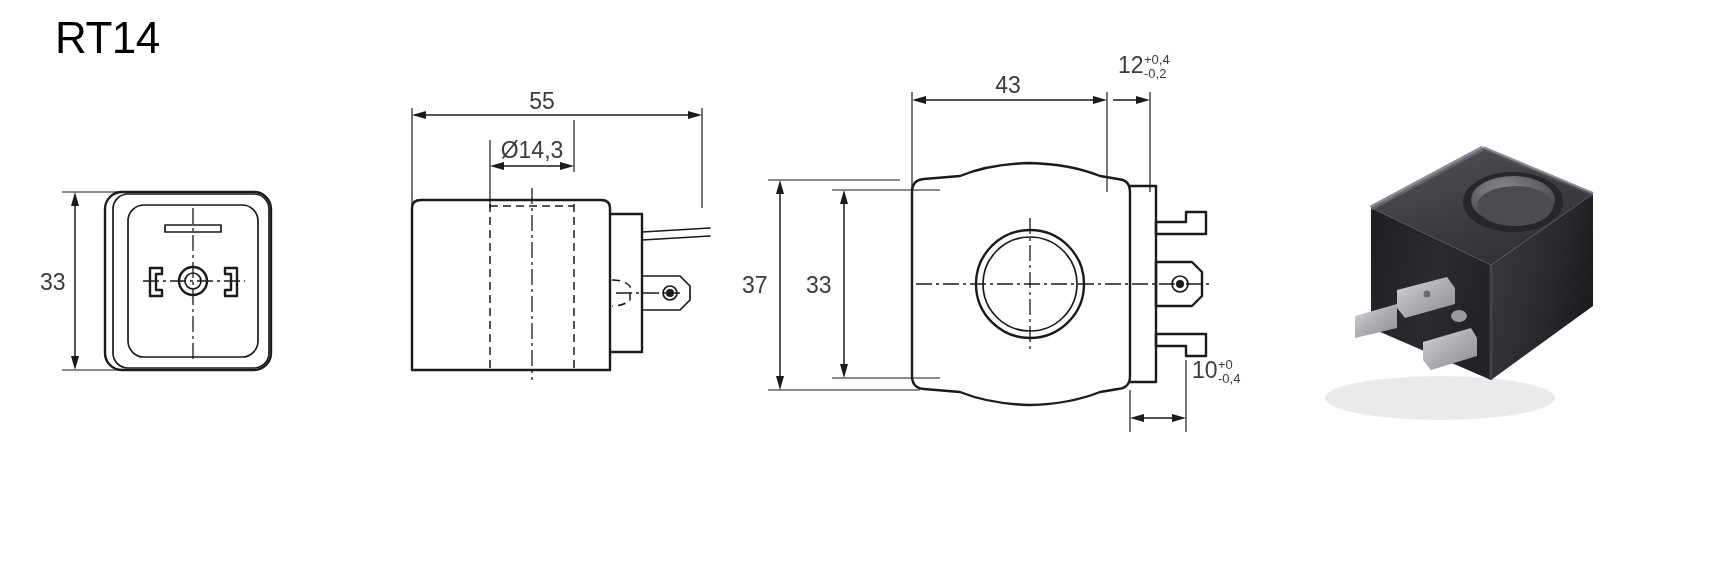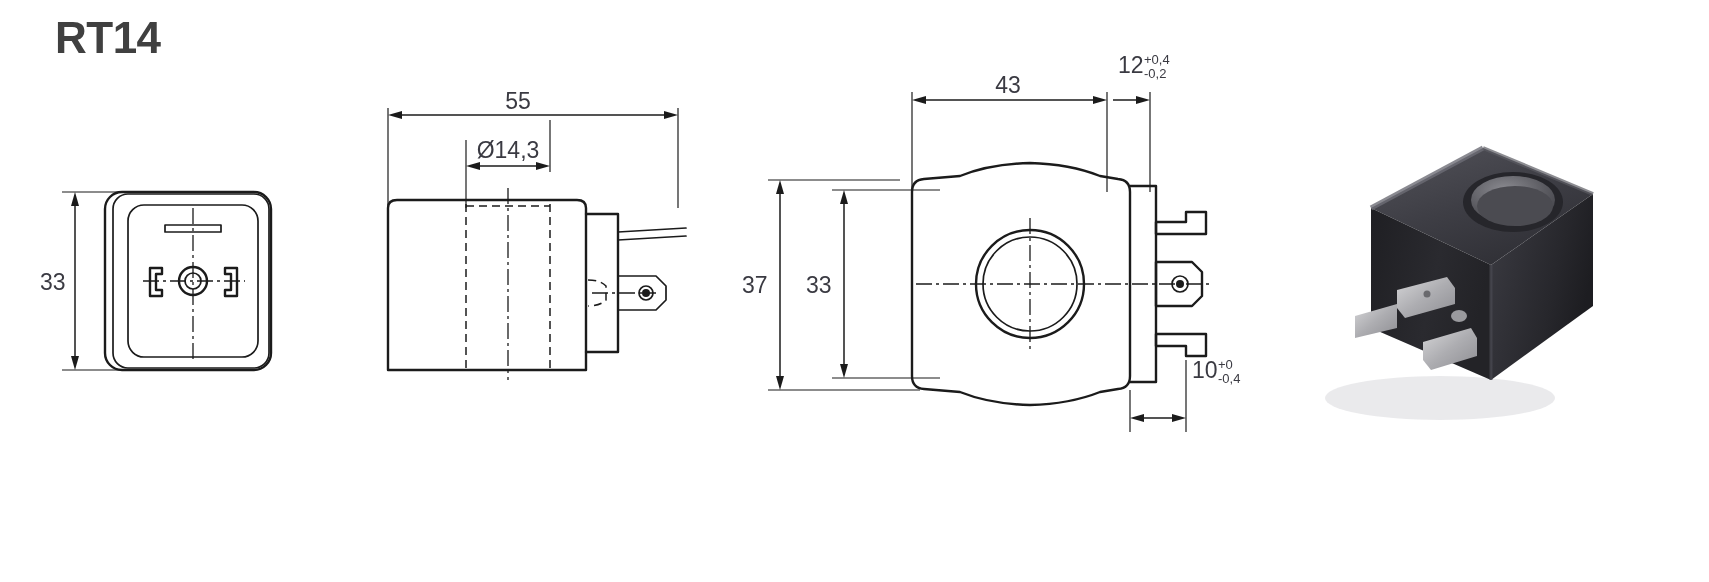--- a/index.html
+++ b/index.html
@@ -12,30 +12,30 @@
     height: 582px;
     position: relative;
     font-family: "Liberation Sans", sans-serif;
     overflow: hidden;
   }
   #page-title {
     position: absolute;
     left: 55px;
     top: 16px;
     font-size: 44px;
-    font-weight: bold;
-    color: #404040;
+    font-weight: normal;
+    color: #000000;
     letter-spacing: -0.5px;
     line-height: 1;
   }
   .view {
     position: absolute;
   }
   #view-top      { left: 40px;   top: 150px; }
-  #view-side     { left: 356px;  top: 80px;  }
+  #view-side     { left: 380px;  top: 80px;  }
   #view-front    { left: 740px;  top: 40px;  }
   #view-photo    { left: 1245px; top: 130px; }
 
   svg { display: block; overflow: visible; }
 
   .dim-text {
     font-family: "Liberation Sans", sans-serif;
     font-size: 23px;
     fill: #3a3a42;
   }

